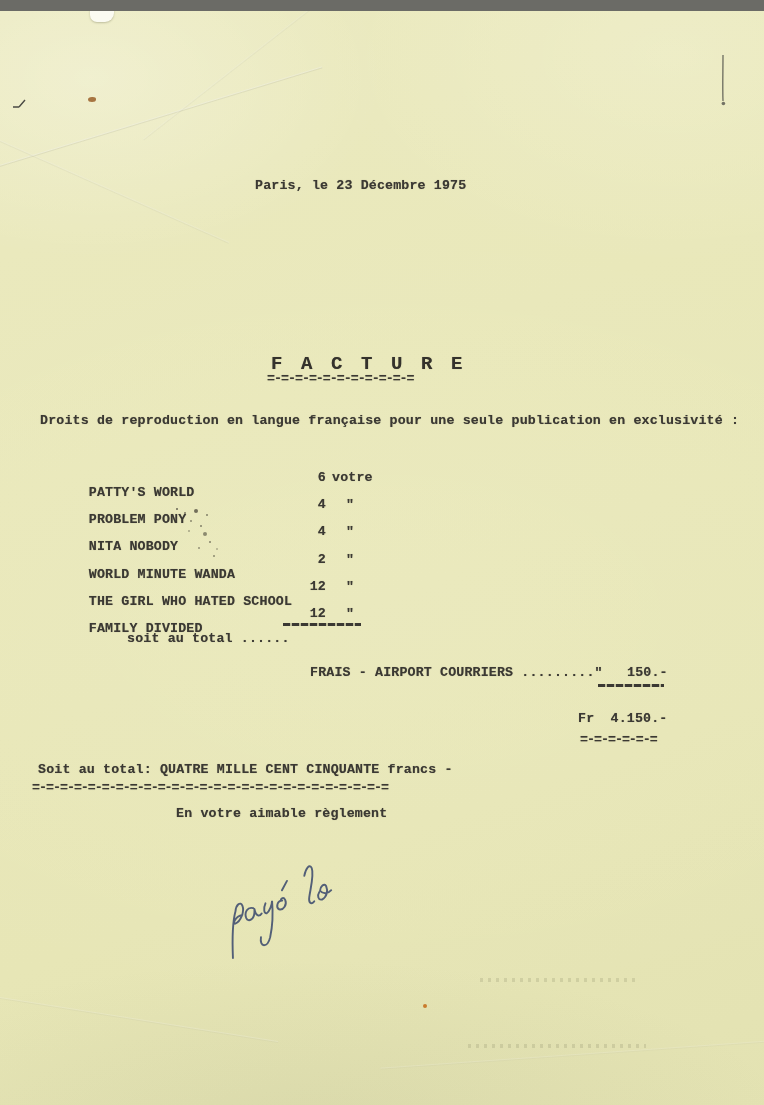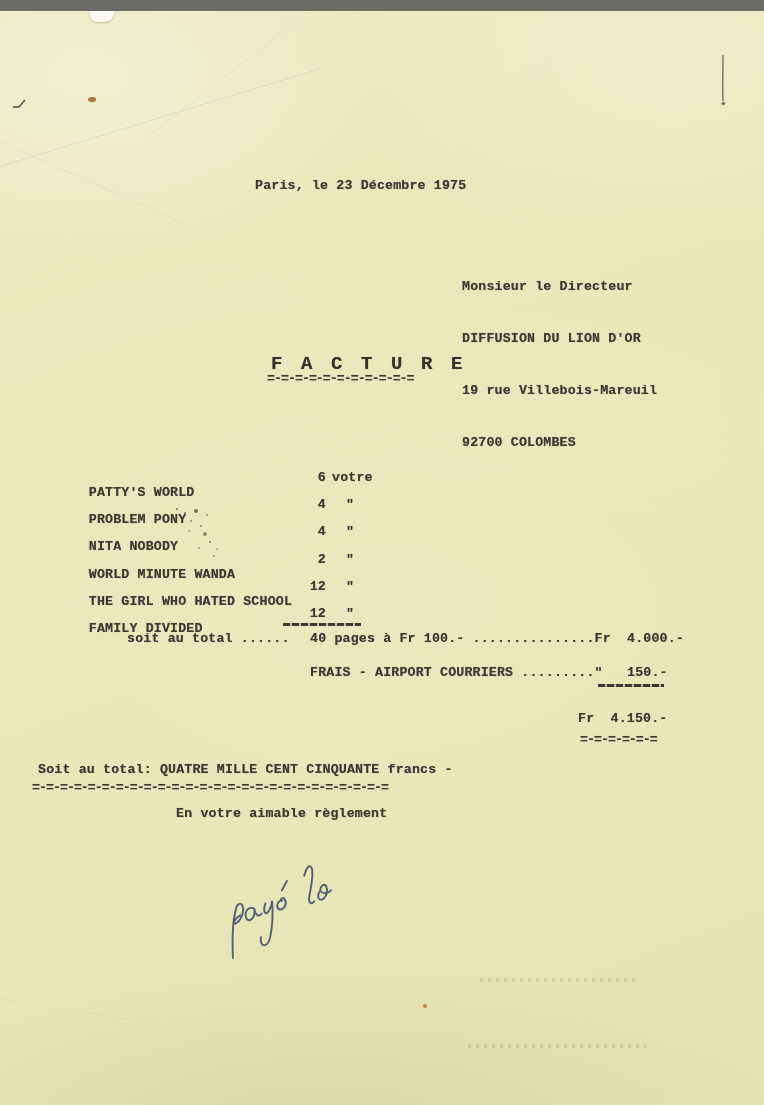--- a/index.html
+++ b/index.html
@@ -97,30 +97,25 @@
       </svg>
   </div>
   <div class="mark" style="left:423px;top:993px;width:4px;height:4px;background:#c97b2e;border-radius:50%;"></div>
   <div class="spatter" style="left:176px;top:497px;"></div>
 
   <div class="ghost" style="left:480px;top:967px;width:156px;"></div>
   <div class="ghost" style="left:468px;top:1033px;width:178px;"></div>
 
   <div class="t" style="left:255px;top:167px;">Paris, le 23 Décembre 1975</div>
 
-  <div class="t addr" style="left:462px;top:232px;">
-    <div>Monsieur le Directeur</div>
-    <div>DIFFUSION DU LION D'OR</div>
-    <div>19 rue Villebois-Mareuil</div>
-    <div>92700 COLOMBES</div>
-  </div>
 
   <div class="t facture-title" style="left:271px;top:342px;">F A C T U R E</div>
   <div class="t chain" style="left:267px;top:360px;">=-=-=-=-=-=-=-=-=-=-=</div>
 
+  <div class="t" style="left:40px;top:402px;">Droits de reproduction en langue française pour une seule publication en exclusivité :</div>
 
   <div>
     <div class="t" style="left:40px;top:459px;width:420px;">
       <span>PATTY'S WORLD</span>
       <span class="t" style="left:246px;top:0;width:40px;text-align:right;">6</span>
       <span class="t" style="left:292px;top:0;">votre</span>
     </div>
     <div class="t" style="left:40px;top:486px;width:420px;">
       <span>PROBLEM PONY</span>
       <span class="t" style="left:246px;top:0;width:40px;text-align:right;">4</span>
@@ -144,21 +139,20 @@
     <div class="t" style="left:40px;top:595px;width:420px;">
       <span>FAMILY DIVIDED</span>
       <span class="t" style="left:246px;top:0;width:40px;text-align:right;">12</span>
       <span class="t" style="left:306px;top:0;">"</span>
     </div>
   </div>
 
   <div class="dash-underline" style="left:283px;top:612px;width:78px;"></div>
 
   <div class="t" style="left:127px;top:620px;">soit au total ......</div>
-  <div class="t" style="left:310px;top:620px;">40 pages à Fr 100.- ...............Fr  4.000.-</div>
 
   <div class="t" style="left:310px;top:654px;">FRAIS - AIRPORT COURRIERS ........."   150.-</div>
   <div class="dash-underline" style="left:598px;top:673px;width:66px;"></div>
 
   <div class="t" style="left:578px;top:700px;">Fr  4.150.-</div>
   <div class="t chain" style="left:580px;top:721px;">=-=-=-=-=-=</div>
 
   <div class="t" style="left:38px;top:751px;text-align:center;">Soit au total: QUATRE MILLE CENT CINQUANTE francs -</div>
   <div class="t chain" style="left:32px;top:769px;">=-=-=-=-=-=-=-=-=-=-=-=-=-=-=-=-=-=-=-=-=-=-=-=-=-=</div>
 

